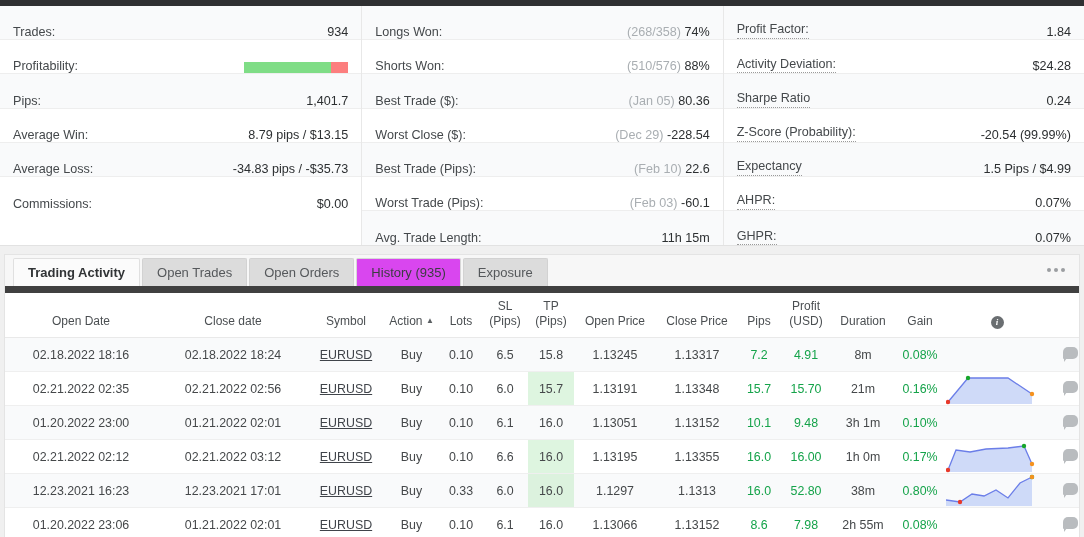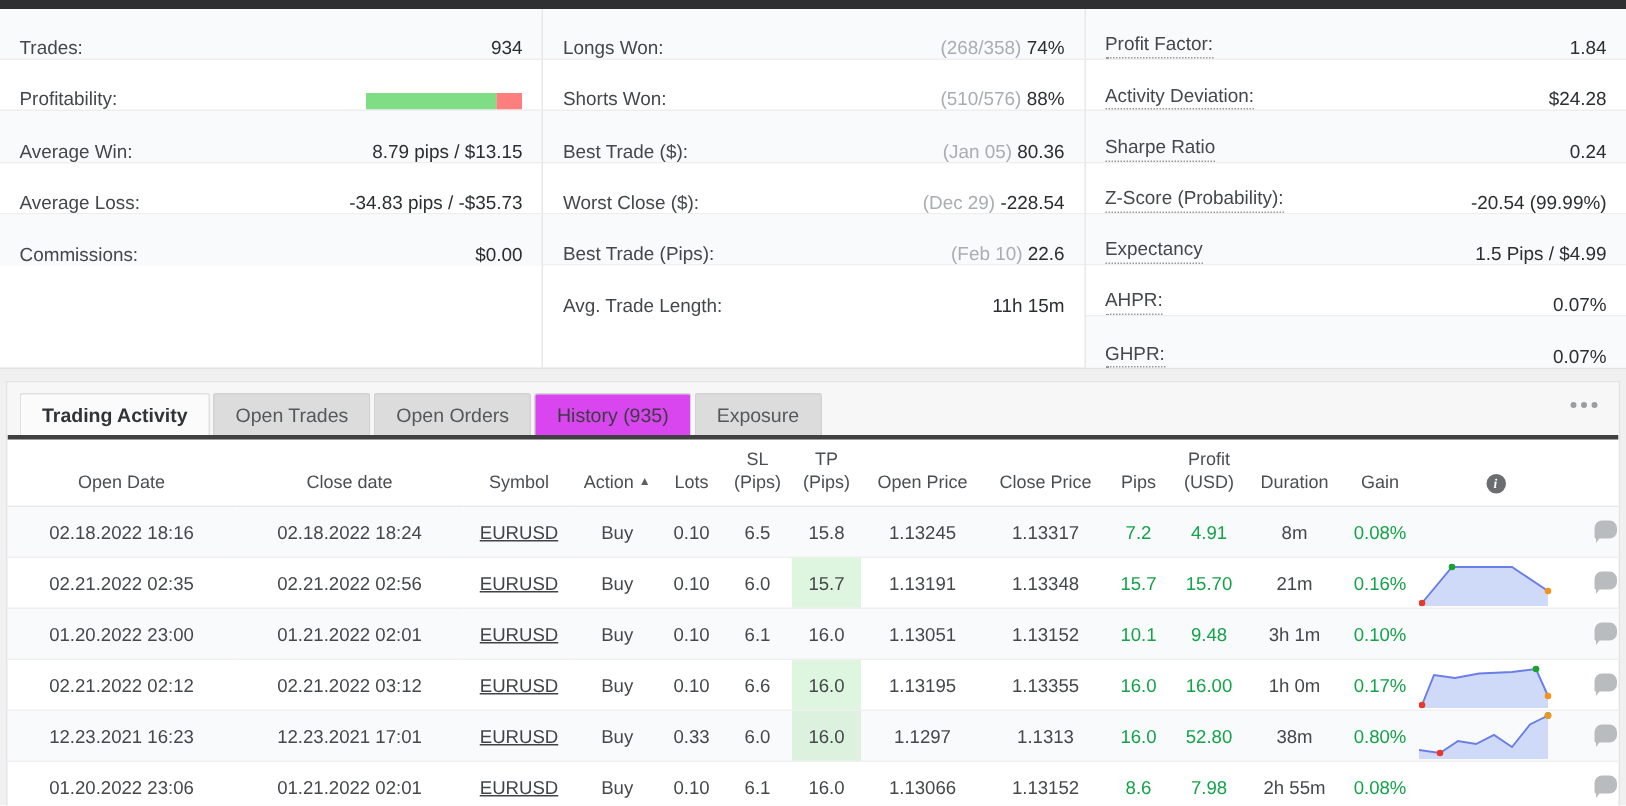--- a/index.html
+++ b/index.html
@@ -64,21 +64,21 @@
     height: 285px;
     overflow: hidden;
     position: relative;
   }
 
   .tabbar {
     display: flex;
     align-items: flex-end;
     height: 38px;
     background: #f7f7f7;
-    border-bottom: 3px solid #404040;
+    border-bottom: 7px solid #404040;
     padding: 0 8px;
     position: relative;
   }
   .tab {
     height: 28px;
     line-height: 28px;
     padding: 0 14px;
     margin-right: 2px;
     font-size: 13px;
     color: #55585b;
@@ -160,20 +160,24 @@
           <span class="stat-value">934</span>
         </div>
         <div class="stat-row">
           <span class="stat-label">Profitability:</span>
           <span class="bar-wrap">
             <span class="bar-green" style="width: 83%;"></span>
             <span class="bar-red" style="width: 17%;"></span>
           </span>
         </div>
         <div class="stat-row">
+          <span class="stat-label">Pips:</span>
+          <span class="stat-value">1,401.7</span>
+        </div>
+        <div class="stat-row">
           <span class="stat-label">Average Win:</span>
           <span class="stat-value">8.79 pips / $13.15</span>
         </div>
         <div class="stat-row">
           <span class="stat-label">Average Loss:</span>
           <span class="stat-value">-34.83 pips / -$35.73</span>
         </div>
         <div class="stat-row">
           <span class="stat-label">Commissions:</span>
           <span class="stat-value">$0.00</span>
@@ -192,20 +196,24 @@
           <span class="stat-label">Best Trade ($):</span>
           <span class="stat-value"><span class="stat-sub">(Jan 05)</span> <span>80.36</span></span>
         </div>
         <div class="stat-row">
           <span class="stat-label">Worst Close ($):</span>
           <span class="stat-value"><span class="stat-sub">(Dec 29)</span> <span>-228.54</span></span>
         </div>
         <div class="stat-row">
           <span class="stat-label">Best Trade (Pips):</span>
           <span class="stat-value"><span class="stat-sub">(Feb 10)</span> <span>22.6</span></span>
+        </div>
+        <div class="stat-row">
+          <span class="stat-label">Worst Trade (Pips):</span>
+          <span class="stat-value"><span class="stat-sub">(Feb 03)</span> <span>-60.1</span></span>
         </div>
         <div class="stat-row">
           <span class="stat-label">Avg. Trade Length:</span>
           <span class="stat-value"><span>11h 15m</span></span>
         </div>
       </div>
     <div class="stats-col" id="stats-col-3">
         <div class="stat-row">
           <span class="stat-label tipped">Profit Factor:</span>
           <span class="stat-value">1.84</span>

